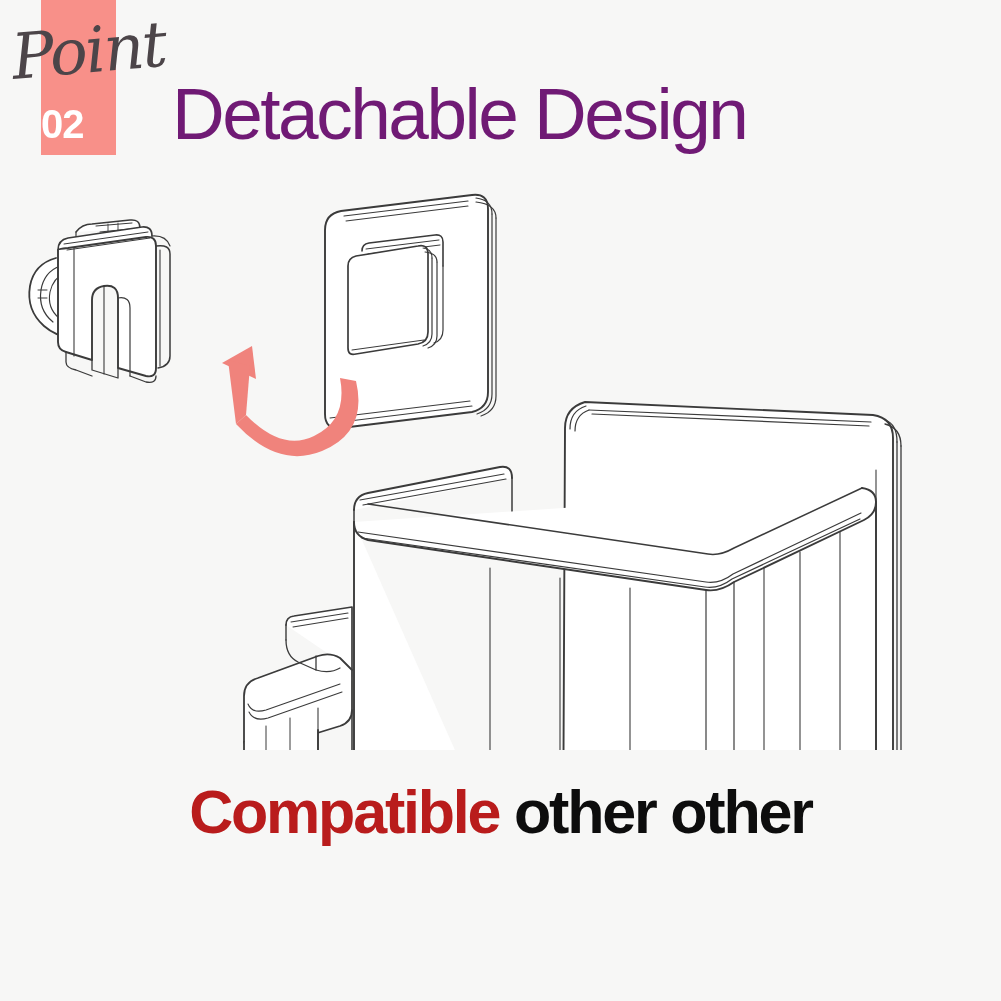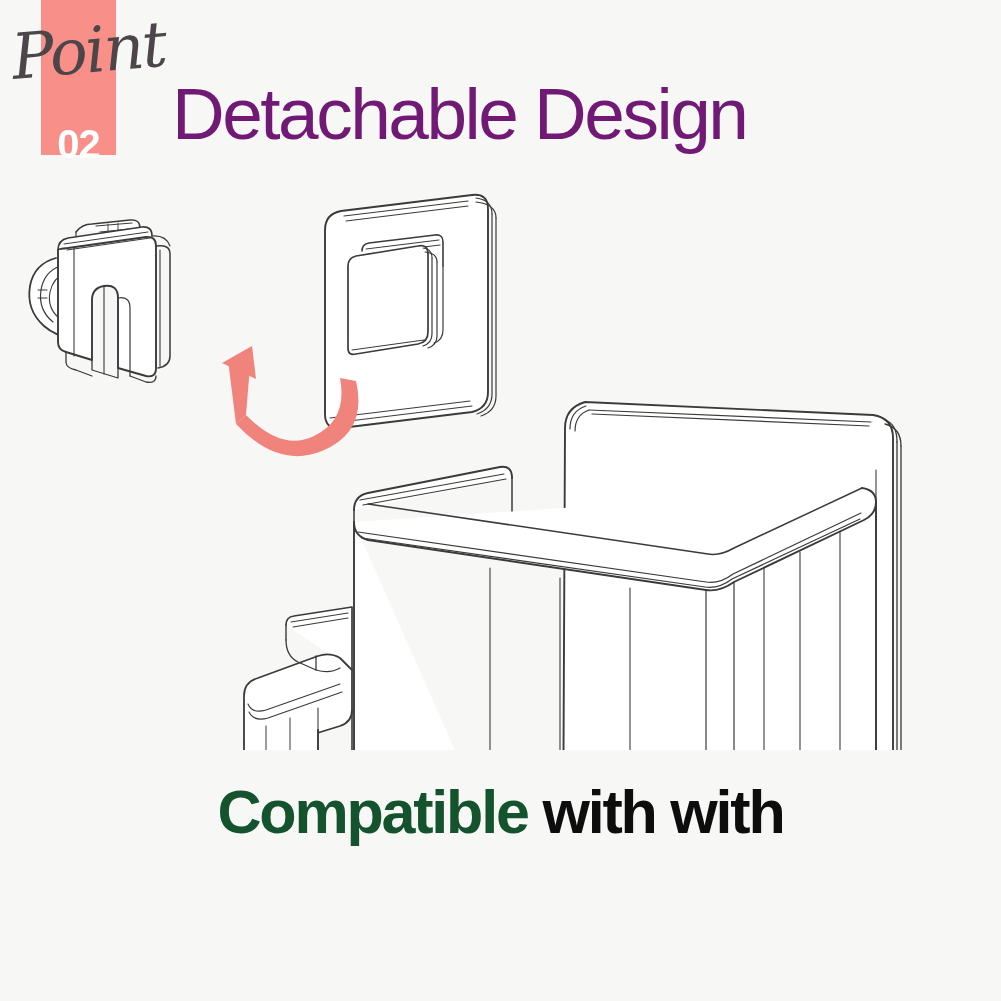--- a/index.html
+++ b/index.html
@@ -51,23 +51,22 @@
   #point-number {
     position: absolute;
     left: 41px;
     top: 98px;
     width: 75px;
     height: 52px;
     color: #ffffff;
     font-weight: bold;
     font-size: 40px;
     line-height: 52px;
-    text-align: center;
+    text-align: left;
     letter-spacing: -1px;
-    margin-top: 20px;
   }
 
   
   #page-title {
     position: absolute;
     left: 172px;
     top: 72px;
     color: #701a75;
     font-size: 73px;
     font-weight: normal;
@@ -95,21 +94,21 @@
     text-align: center;
   }
   .caption-line {
     color: #0d0d0d;
     font-size: 61px;
     font-weight: bold;
     line-height: 74px;
     letter-spacing: -2.2px;
     white-space: nowrap;
   }
-  .caption-accent { color: #14532d; }
+  .caption-accent { color: #b91c1c; }
 </style>
 </head>
 <body>
 
 <div id="canvas">
 
   <div id="point-badge">
     <div id="point-swatch"></div>
     <div id="point-script">Point</div>
     <div id="point-number">02</div>
@@ -277,17 +276,17 @@
                  L246 245 Q282 282 314 266 Q348 250 340 208 Z" fill="#f0837c"></path>
         <path d="M252 176 L222 193 L256 209 Z" fill="#f0837c"></path>
         <path d="M236 254 L246 245 L250 196 L228 190 Z" fill="#f0837c"></path>
       </g>
 
     </svg>
   </div>
 
   <div id="caption">
     <div class="caption-line">
-      <span class="caption-accent">Compatible</span><span> with with</span>
+      <span class="caption-accent">Compatible</span><span> other other</span>
     </div>
   </div>
 
 </div>
 
 </body></html>

